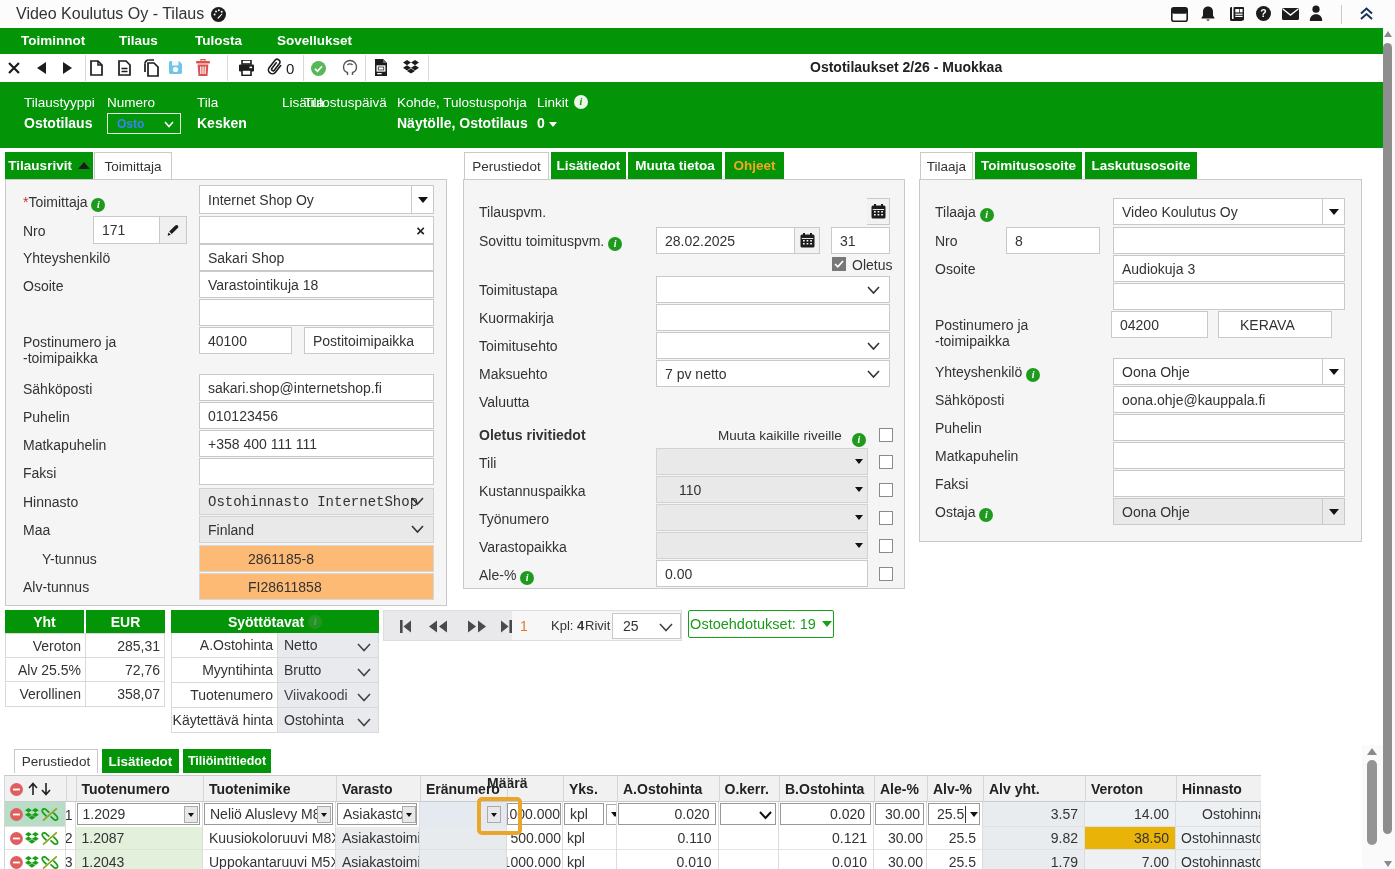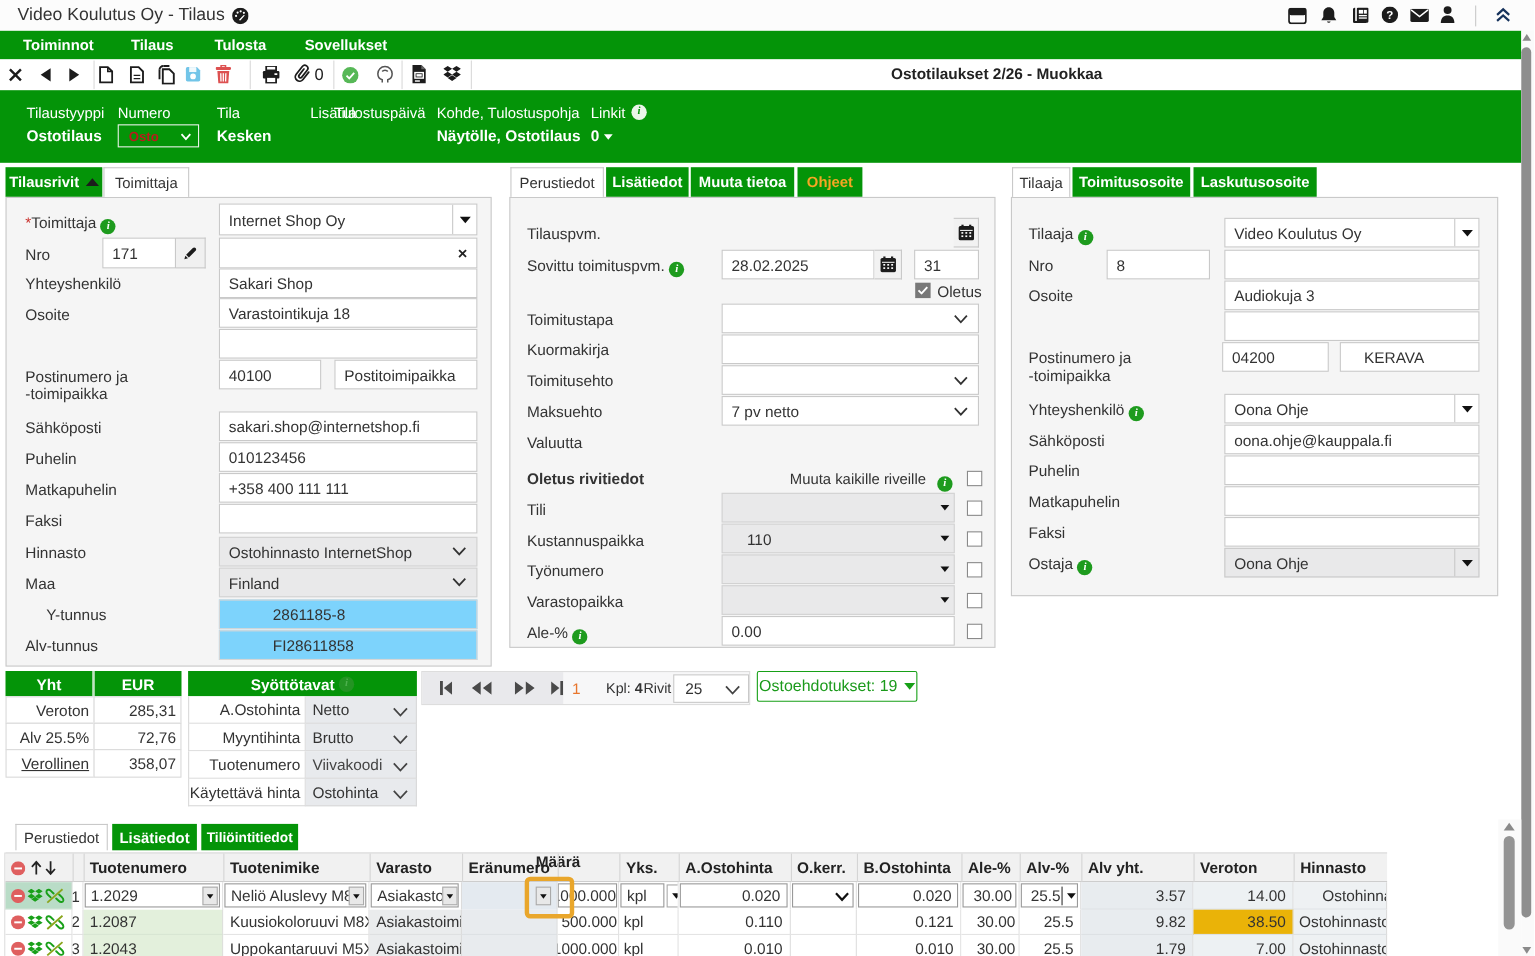--- a/index.html
+++ b/index.html
@@ -1,21 +1,21 @@
 <!DOCTYPE html>
 <html><head><meta charset="utf-8">
 <style>
 *{margin:0;padding:0;box-sizing:border-box;}
 html,body{width:1395px;height:869px;overflow:hidden;}
 body{font-family:"Liberation Sans",sans-serif;background:#fff;color:#333;}
 #page{position:relative;width:1395px;height:869px;background:#fff;overflow:hidden;}
 .abs{position:absolute;}
 .lbl{position:absolute;font-size:14px;color:#333;white-space:nowrap;}
 .inp{position:absolute;background:#fff;border:1px solid #c9c9c9;font-size:14px;color:#333;display:flex;align-items:center;padding:0 8px;white-space:nowrap;overflow:hidden;}
-.inp.gray{background:#7dd3fc;border-color:#d6d6d6;padding-left:48px;}
+.inp.gray{background:#fdba74;border-color:#d6d6d6;padding-left:48px;}
 .combo{position:absolute;background:#fff;border:1px solid #c9c9c9;font-size:14px;color:#333;display:flex;align-items:center;padding:0 8px;white-space:nowrap;overflow:hidden;}
 .combo .cbtn{position:absolute;right:0;top:0;bottom:0;width:22px;border-left:1px solid #c9c9c9;display:flex;align-items:center;justify-content:center;}
 .combo.gray{background:#e9e9ea;}
 .tri-d{width:0;height:0;border-left:5px solid transparent;border-right:5px solid transparent;border-top:6px solid #111;}
 .tri-d.sm{border-left-width:4px;border-right-width:4px;border-top-width:5px;}
 .sel{position:absolute;background:#fff;border:1px solid #c9c9c9;font-size:14px;color:#333;display:flex;align-items:center;padding:0 8px;white-space:nowrap;overflow:hidden;}
 .sel.gray{background:#e9e9ea;border-color:#d2d2d2;}
 .cbox{position:absolute;width:14px;height:14px;background:#fff;border:1px solid #8a8a8a;}
 .info{display:inline-block;width:14px;height:14px;border-radius:50%;background:#1e9b1e;color:#fff;font-size:10px;font-weight:bold;text-align:center;line-height:14px;font-style:italic;vertical-align:-2px;font-family:"Liberation Serif",serif;position:relative;top:-1px;}
 .tab{position:absolute;height:27px;font-size:13.5px;display:flex;align-items:center;justify-content:center;white-space:nowrap;}
@@ -158,21 +158,21 @@
 <div class="gb-lbl" style="left:24px;top:95px;">Tilaustyyppi</div>
 <div class="gb-lbl" style="left:107px;top:95px;">Numero</div>
 <div class="gb-lbl" style="left:197px;top:95px;">Tila</div>
 <div class="gb-lbl" style="left:255px;top:95px;margin-left:27px;">Lisätila</div>
 <div class="gb-lbl" style="left:304px;top:95px;">Tulostuspäivä</div>
 <div class="gb-lbl" style="left:397px;top:95px;">Kohde, Tulostuspohja</div>
 <div class="gb-lbl" style="left:537px;top:95px;">Linkit</div>
 <span class="abs" style="left:574px;top:95px;width:14px;height:14px;border-radius:50%;background:#eaf6ea;color:#049408;font-size:10px;font-weight:bold;text-align:center;line-height:14px;font-style:italic;font-family:'Liberation Serif',serif;">i</span>
 <div class="gb-val" style="left:24px;top:115px;">Ostotilaus</div>
 <div class="abs" style="left:107px;top:113px;width:74px;height:21px;border:1px solid #e8f3e8;display:flex;align-items:center;">
-  <span style="color:#b91c1c;font-size:12px;font-weight:bold;margin-left:9px;">Osto</span>
+  <span style="color:#3b82f6;font-size:12px;font-weight:bold;margin-left:9px;">Osto</span>
   <svg style="position:absolute;right:6px;top:7px;" width="10" height="7" viewBox="0 0 10 7">
           <path d="M1 1 L5 5.5 L9 1" fill="none" stroke="#fff" stroke-width="1.6"></path>
         </svg>
 </div>
 <div class="gb-val" style="left:197px;top:115px;">Kesken</div>
 <div class="gb-val" style="left:397px;top:115px;">Näytölle, Ostotilaus</div>
 <div class="gb-val" style="left:537px;top:115px;">0</div>
 <div class="abs" style="left:549px;top:122px;width:0;height:0;border-left:4px solid transparent;border-right:4px solid transparent;border-top:5px solid #fff;"></div>
 </div>
 
@@ -209,21 +209,21 @@
       </div>
 <div class="inp" style="left:199px;top:244px;width:235px;height:27px;">Sakari Shop</div>
 <div class="inp" style="left:199px;top:271px;width:235px;height:27px;">Varastointikuja 18</div>
 <div class="inp" style="left:199px;top:299px;width:235px;height:27px;"></div>
 <div class="inp" style="left:199px;top:327px;width:93px;height:27px;">40100</div>
 <div class="inp" style="left:304px;top:327px;width:130px;height:27px;">Postitoimipaikka</div>
 <div class="inp" style="left:199px;top:374px;width:235px;height:27px;">sakari.shop@internetshop.fi</div>
 <div class="inp" style="left:199px;top:402px;width:235px;height:27px;">010123456</div>
 <div class="inp" style="left:199px;top:430px;width:235px;height:27px;">+358 400 111 111</div>
 <div class="inp" style="left:199px;top:458px;width:235px;height:27px;"></div>
-<div class="sel gray" style="left:199px;top:488px;width:235px;height:27px;">Ostohinnasto InternetShop
+<div class="sel gray" style="left:199px;top:488px;width:235px;height:27px;font-family:Liberation Mono, monospace;">Ostohinnasto InternetShop
 <svg style="position:absolute;right:9px;top:8px;" width="13" height="9" viewBox="0 0 13 9">
           <path d="M1 1 L6.5 7 L12 1" fill="none" stroke="#333" stroke-width="1.6"></path>
         </svg></div>
 <div class="sel gray" style="left:199px;top:516px;width:235px;height:27px;">Finland
 <svg style="position:absolute;right:9px;top:8px;" width="13" height="9" viewBox="0 0 13 9">
           <path d="M1 1 L6.5 7 L12 1" fill="none" stroke="#333" stroke-width="1.6"></path>
         </svg></div>
 <div class="inp gray" style="left:199px;top:545px;width:235px;height:27px;">2861185-8</div>
 <div class="inp gray" style="left:199px;top:573px;width:235px;height:27px;">FI28611858</div>
 </div>
@@ -344,42 +344,42 @@
 <div class="lbl" style="left:935px;top:504px;">Ostaja <span class="info">i</span></div>
 
 <div class="combo" style="left:1113px;top:198px;width:232px;height:27px;">Video Koulutus Oy<span class="cbtn">
           <span class="tri-d"></span>
         </span></div>
 <div class="inp" style="left:1006px;top:227px;width:94px;height:27px;">8</div>
 <div class="inp" style="left:1113px;top:227px;width:232px;height:27px;"></div>
 <div class="inp" style="left:1113px;top:255px;width:232px;height:27px;">Audiokuja 3</div>
 <div class="inp" style="left:1113px;top:283px;width:232px;height:27px;"></div>
 <div class="inp" style="left:1111px;top:311px;width:97px;height:27px;">04200</div>
-<div class="inp" style="left:1218px;top:311px;width:127px;height:27px;padding-left:21px;">KERAVA</div>
+<div class="inp" style="left:1218px;top:311px;width:114px;height:27px;padding-left:21px;">KERAVA</div>
 <div class="combo" style="left:1113px;top:358px;width:232px;height:27px;">Oona Ohje<span class="cbtn">
           <span class="tri-d"></span>
         </span></div>
 <div class="inp" style="left:1113px;top:386px;width:232px;height:27px;">oona.ohje@kauppala.fi</div>
 <div class="inp" style="left:1113px;top:414px;width:232px;height:27px;"></div>
 <div class="inp" style="left:1113px;top:442px;width:232px;height:27px;"></div>
 <div class="inp" style="left:1113px;top:470px;width:232px;height:27px;"></div>
 <div class="combo gray" style="left:1113px;top:498px;width:232px;height:27px;">Oona Ohje<span class="cbtn">
           <span class="tri-d"></span>
         </span></div>
 </div>
 
 <div id="midstrip">
 
 <div class="abs" style="left:5px;top:610px;width:80px;height:23px;background:#049408;color:#fff;font-weight:bold;font-size:14px;display:flex;align-items:center;justify-content:center;border-right:1px solid #fff;">Yht</div>
 <div class="abs" style="left:86px;top:610px;width:79px;height:23px;background:#049408;color:#fff;font-weight:bold;font-size:14px;display:flex;align-items:center;justify-content:center;">EUR</div>
 <div class="abs" style="left:5px;top:633px;width:81px;height:25px;background:#fff;border:1px solid #d9d9d9;font-size:14px;display:flex;align-items:center;justify-content:flex-end;padding-right:4px;">Veroton</div>
 <div class="abs" style="left:85px;top:633px;width:80px;height:25px;background:#fff;border:1px solid #d9d9d9;font-size:14px;display:flex;align-items:center;justify-content:flex-end;padding-right:4px;">285,31</div>
 <div class="abs" style="left:5px;top:657px;width:81px;height:25px;background:#fff;border:1px solid #d9d9d9;font-size:14px;display:flex;align-items:center;justify-content:flex-end;padding-right:4px;">Alv 25.5%</div>
 <div class="abs" style="left:85px;top:657px;width:80px;height:25px;background:#fff;border:1px solid #d9d9d9;font-size:14px;display:flex;align-items:center;justify-content:flex-end;padding-right:4px;">72,76</div>
-<div class="abs" style="left:5px;top:681px;width:81px;height:26px;background:#fff;border:1px solid #d9d9d9;font-size:14px;display:flex;align-items:center;justify-content:flex-end;padding-right:4px;text-decoration:underline;">Verollinen</div>
+<div class="abs" style="left:5px;top:681px;width:81px;height:26px;background:#fff;border:1px solid #d9d9d9;font-size:14px;display:flex;align-items:center;justify-content:flex-end;padding-right:4px;">Verollinen</div>
 <div class="abs" style="left:85px;top:681px;width:80px;height:26px;background:#fff;border:1px solid #d9d9d9;font-size:14px;display:flex;align-items:center;justify-content:flex-end;padding-right:4px;">358,07</div>
 
 <div class="abs" style="left:171px;top:610px;width:208px;height:23px;background:#049408;color:#fff;font-weight:bold;font-size:14px;display:flex;align-items:center;justify-content:center;">Syöttötavat&nbsp;<span style="display:inline-block;width:14px;height:14px;border-radius:50%;background:#239423;color:#4db04d;font-size:10px;font-weight:bold;font-style:italic;text-align:center;line-height:14px;font-family:'Liberation Serif',serif;">i</span></div>
 <div class="abs" style="left:171px;top:633px;width:107px;height:25px;background:#fff;border:1px solid #d9d9d9;border-top:none;font-size:14px;display:flex;align-items:center;justify-content:flex-end;padding-right:4px;">A.Ostohinta</div>
 <div class="abs" style="left:278px;top:633px;width:101px;height:25px;background:#e8eaed;border:1px solid #d9d9d9;border-top:none;border-left:none;font-size:14px;display:flex;align-items:center;padding-left:6px;">Netto<svg style="position:absolute;right:7px;top:10px;" width="14" height="9" viewBox="0 0 14 9">
           <path d="M1 1 L7 7.5 L13 1" fill="none" stroke="#444" stroke-width="1.6"></path>
         </svg></div>
 <div class="abs" style="left:171px;top:658px;width:107px;height:25px;background:#fff;border:1px solid #d9d9d9;border-top:none;font-size:14px;display:flex;align-items:center;justify-content:flex-end;padding-right:4px;">Myyntihinta</div>
 <div class="abs" style="left:278px;top:658px;width:101px;height:25px;background:#e8eaed;border:1px solid #d9d9d9;border-top:none;border-left:none;font-size:14px;display:flex;align-items:center;padding-left:6px;">Brutto<svg style="position:absolute;right:7px;top:10px;" width="14" height="9" viewBox="0 0 14 9">
           <path d="M1 1 L7 7.5 L13 1" fill="none" stroke="#444" stroke-width="1.6"></path>

